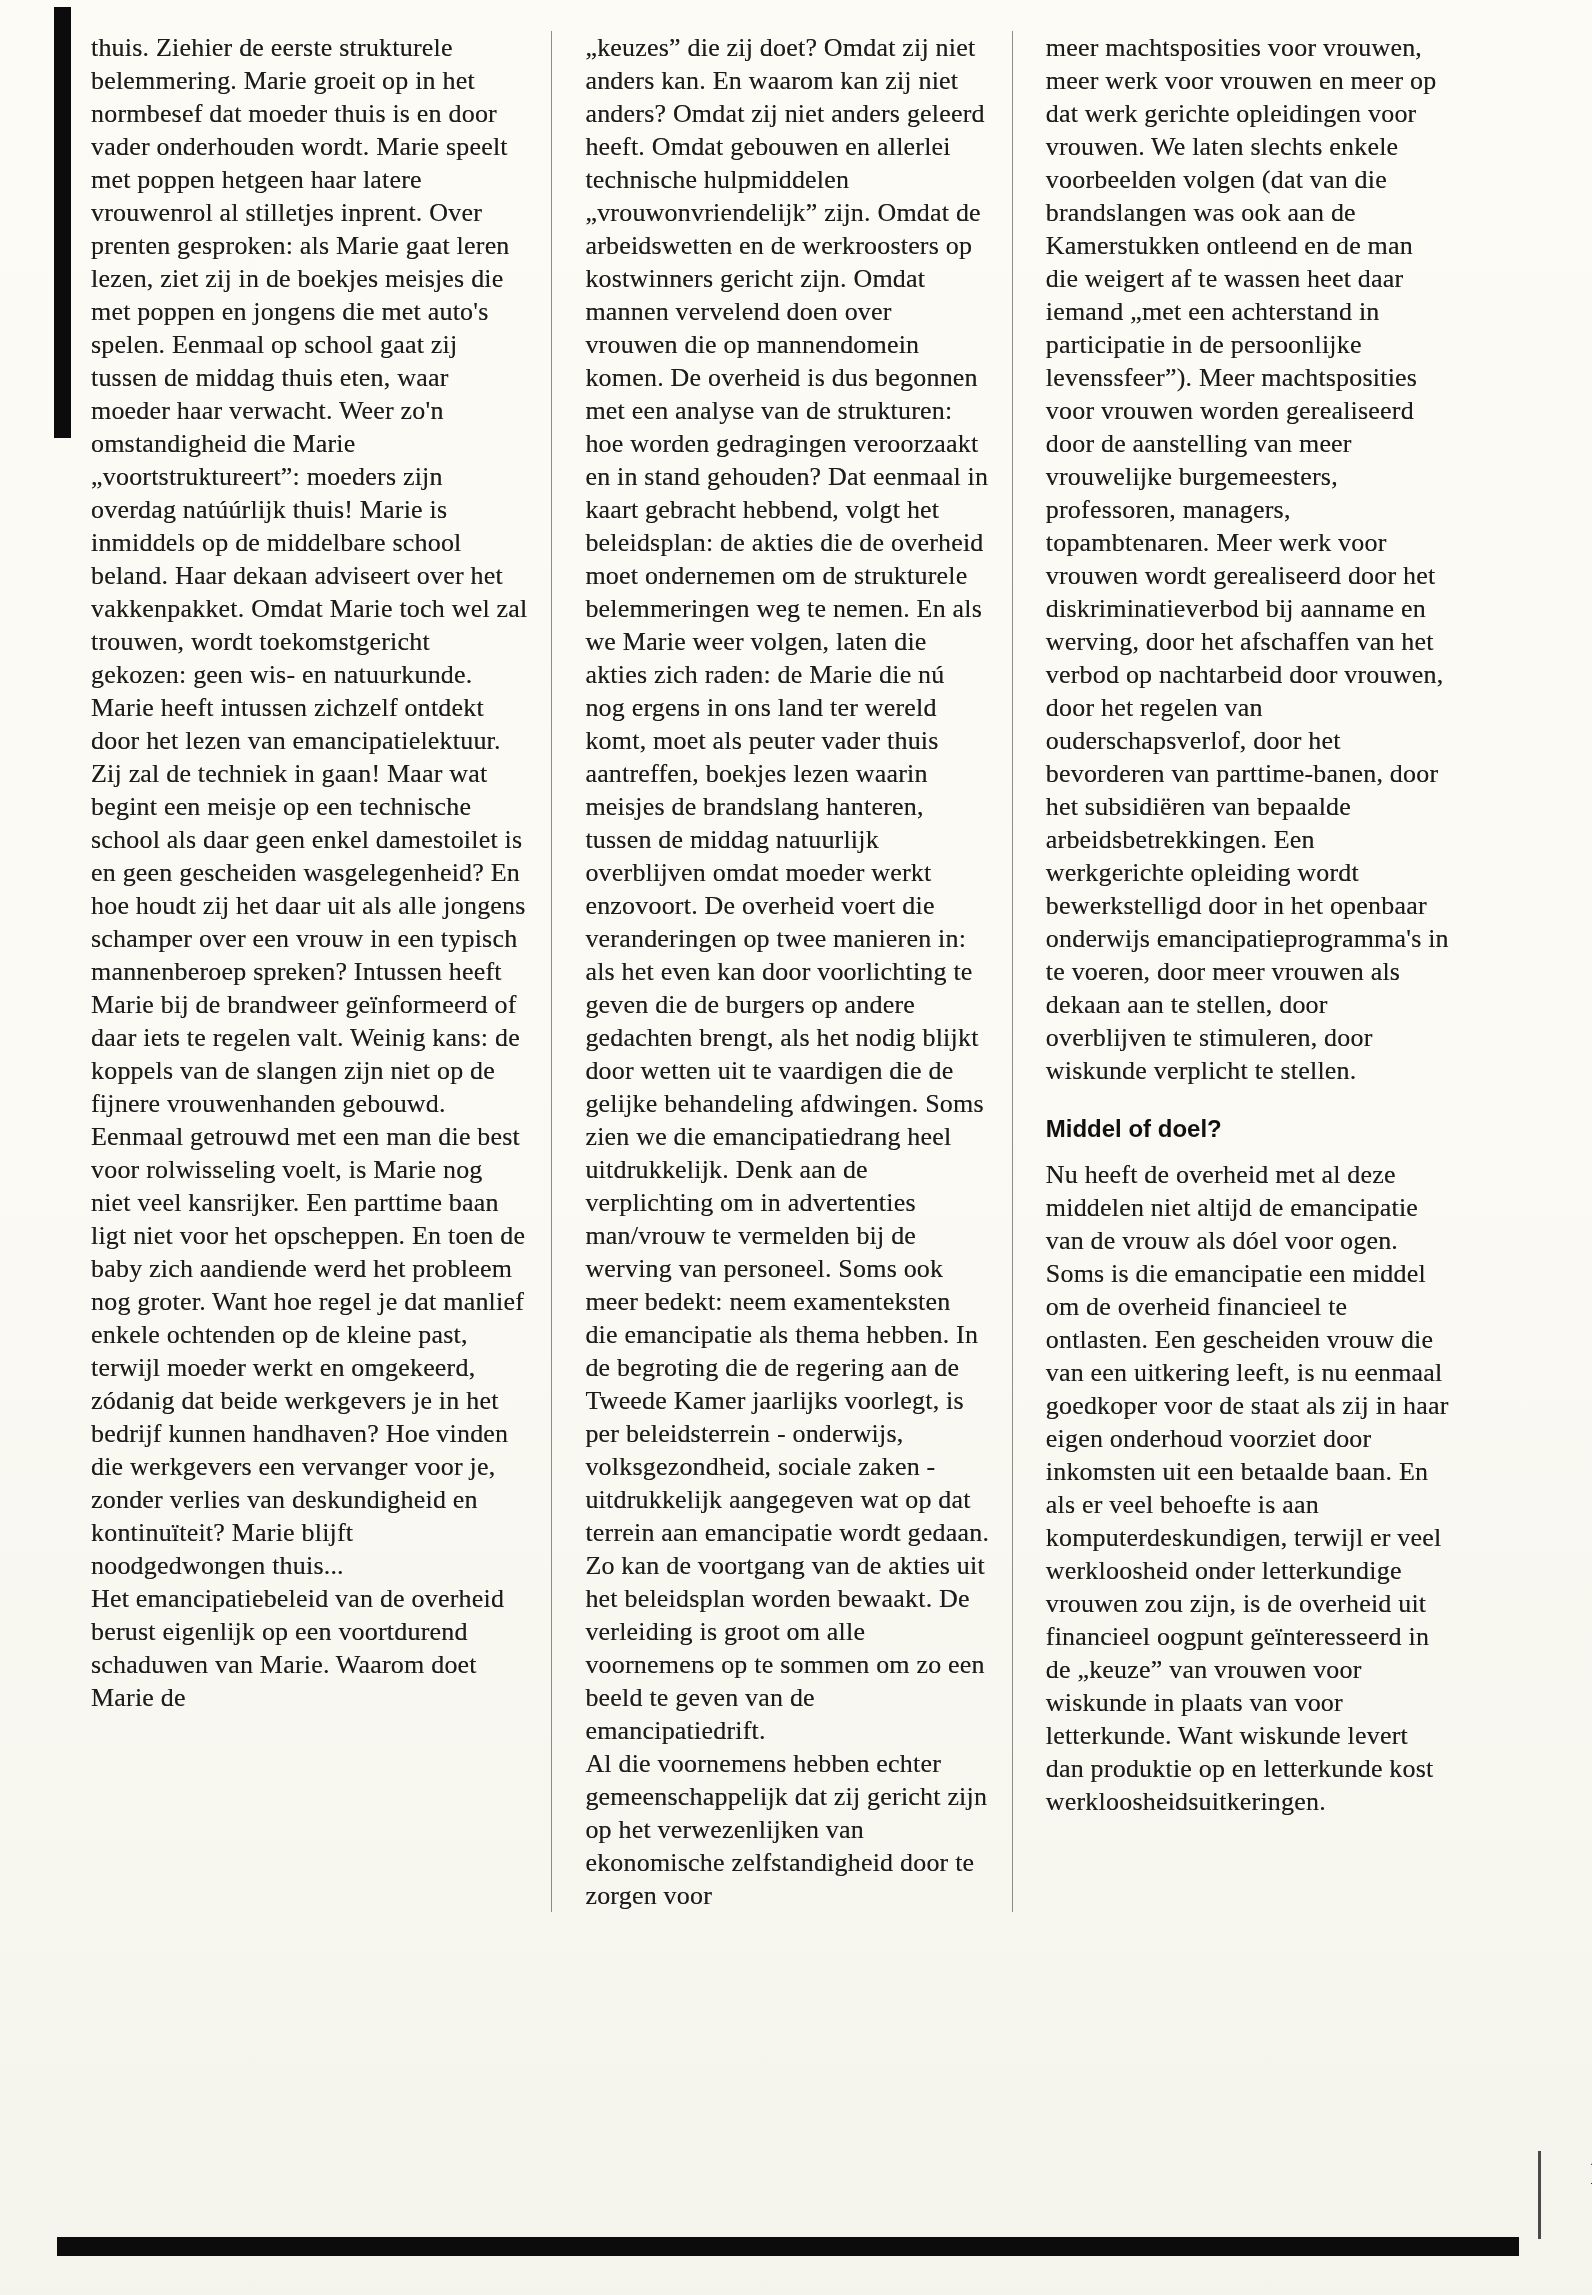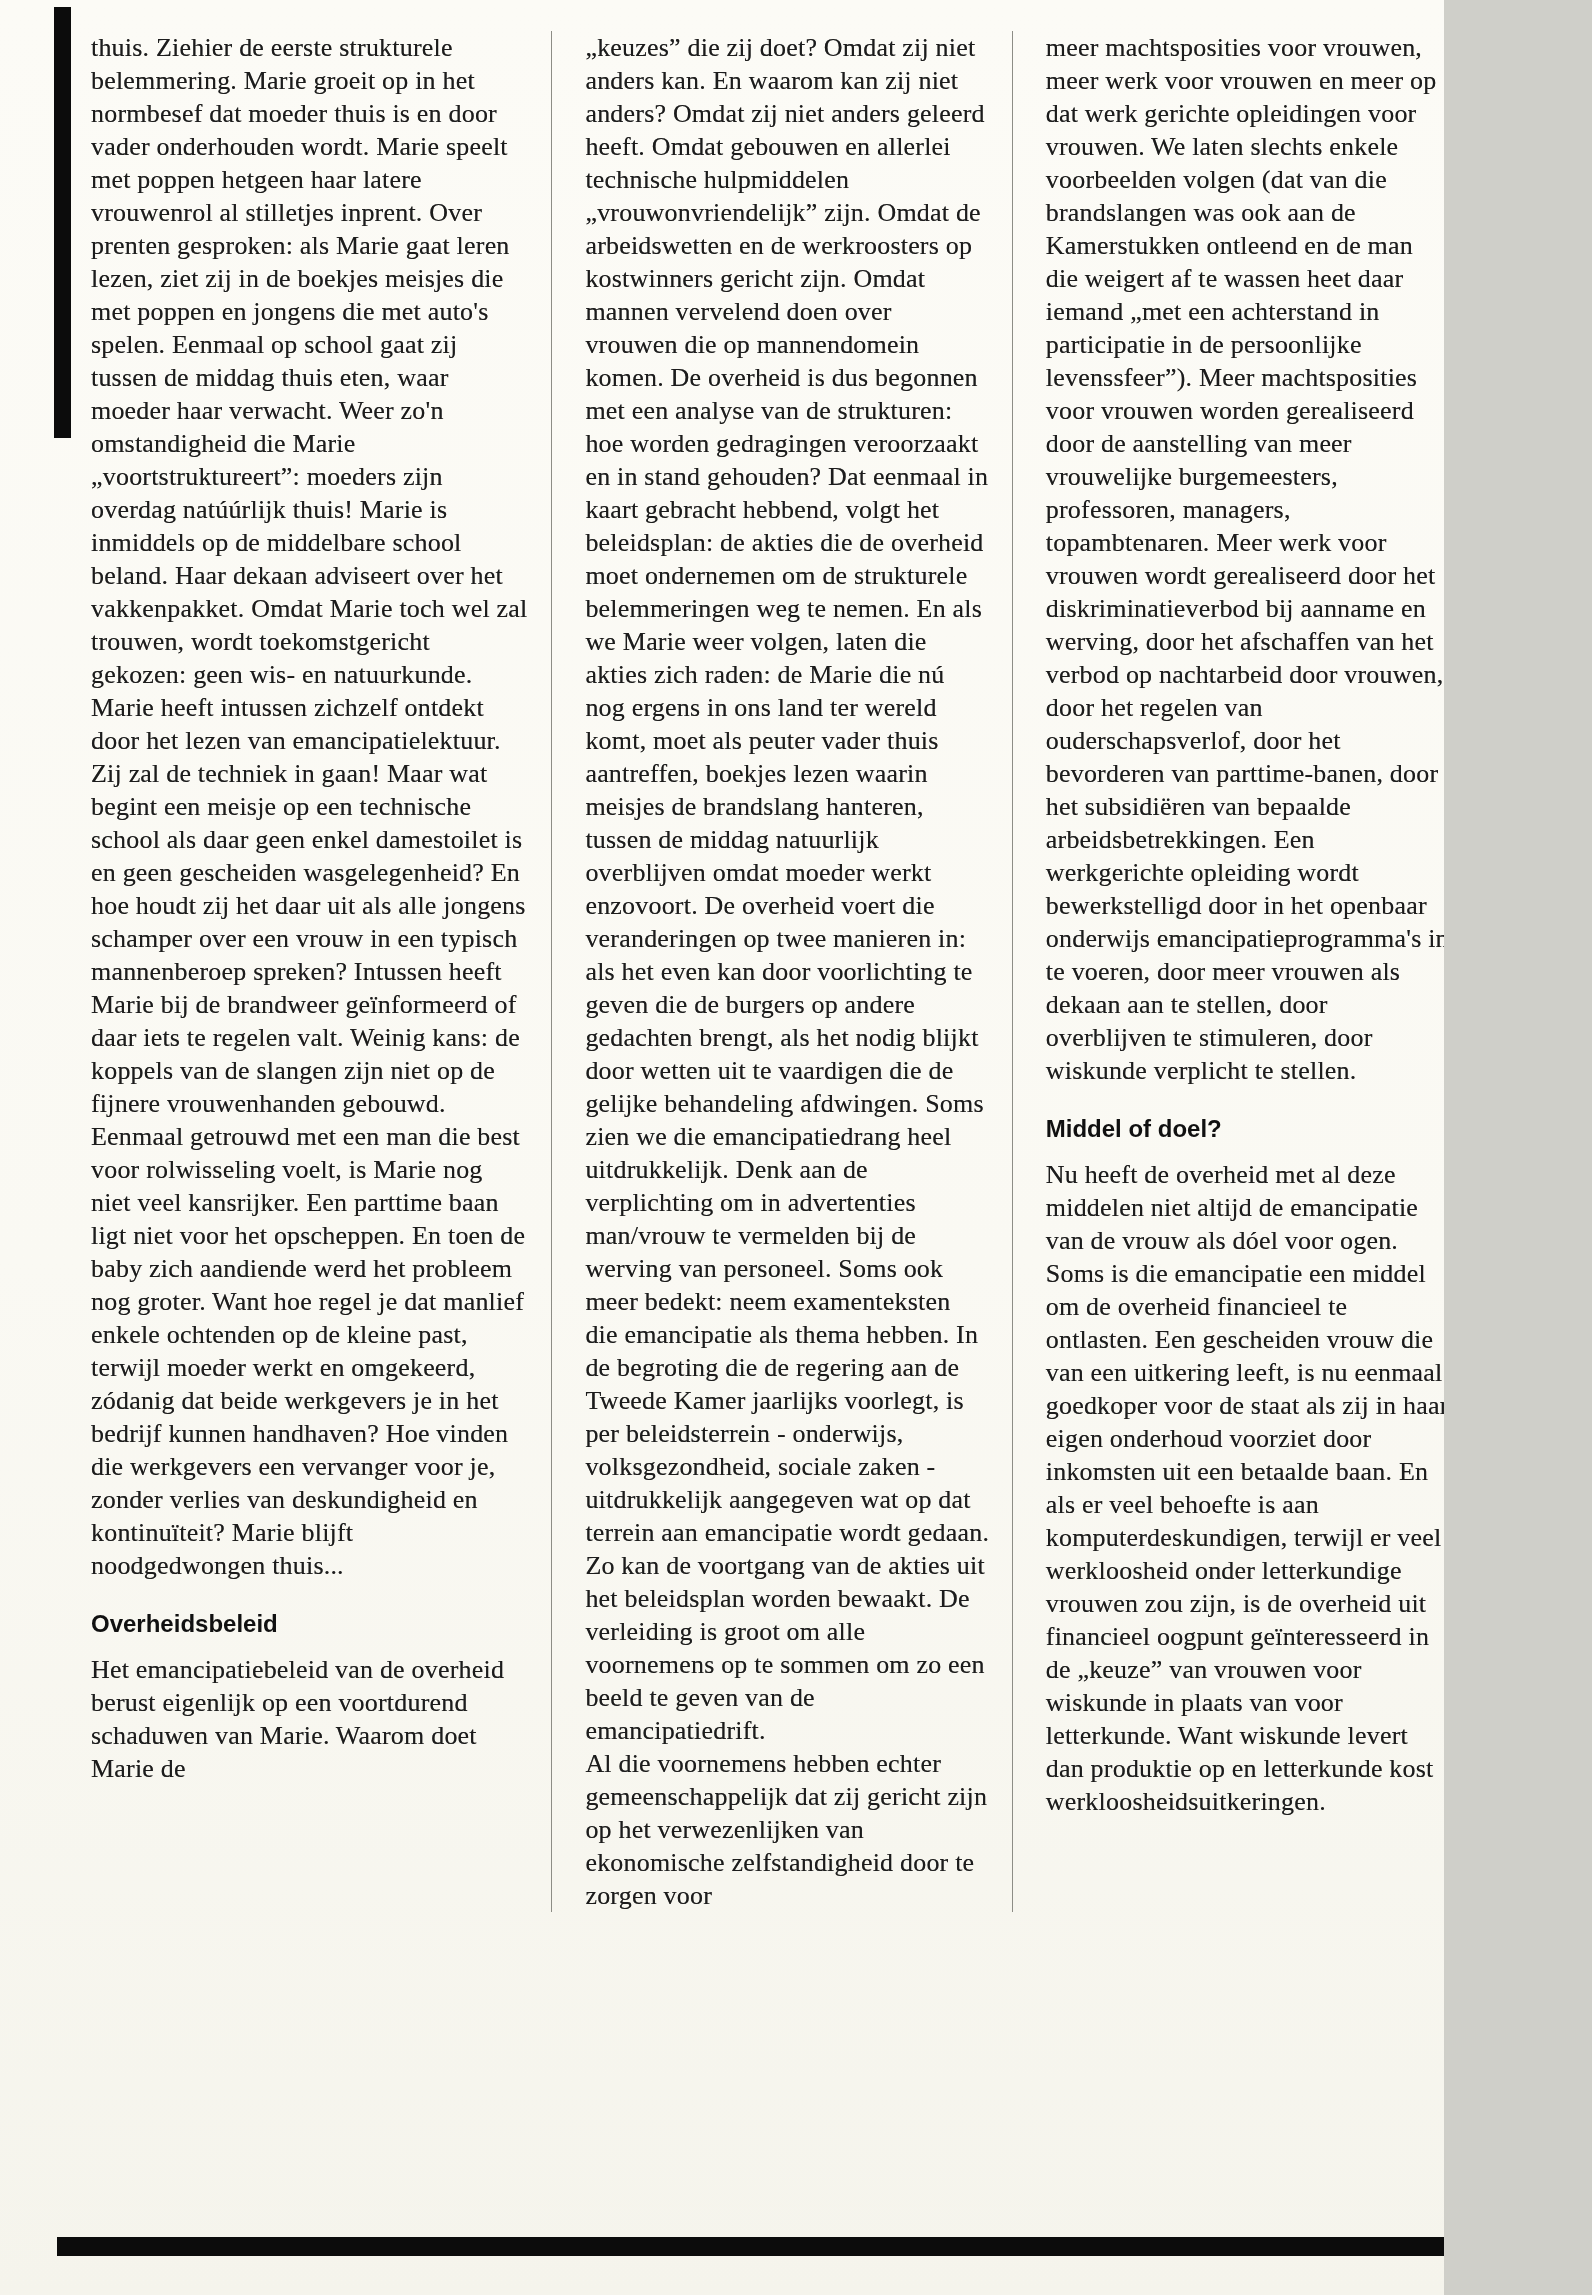--- a/index.html
+++ b/index.html
@@ -1,21 +1,21 @@
 <!DOCTYPE html>
 <html style="font-size:14px"><head>
 <meta charset="utf-8">
 <style>
   * { box-sizing: border-box; }
   html, body { margin: 0; padding: 0; }
   body { background: #cfcfc9; }
 
   .page {
     position: relative;
-    width: 1444px;
+    width: 1592px;
     height: 2295px;
     overflow: hidden;
     background: linear-gradient(180deg, #fcfbf6 0%, #faf9f3 55%, #f5f4ec 100%);
     font-family: "Liberation Serif", "DejaVu Serif", serif;
     color: #1c1c1c;
   }
 
   .left-bar {
     position: absolute;
     left: 54px; top: 7px;
@@ -84,21 +84,20 @@
 <body>
 
 <div class="page">
 
   <div class="left-bar"></div>
 
   <div class="columns">
 
     <div class="col">
       <p>thuis. Ziehier de eerste strukturele belemmering. Marie groeit op in het normbesef dat moeder thuis is en door vader onderhouden wordt. Marie speelt met poppen hetgeen haar latere vrouwenrol al stilletjes inprent. Over prenten gesproken: als Marie gaat leren lezen, ziet zij in de boekjes meisjes die met poppen en jongens die met auto's spelen. Eenmaal op school gaat zij tussen de middag thuis eten, waar moeder haar verwacht. Weer zo'n omstandigheid die Marie „voortstruktureert”: moeders zijn overdag natúúrlijk thuis! Marie is inmiddels op de middelbare school beland. Haar dekaan adviseert over het vakkenpakket. Omdat Marie toch wel zal trouwen, wordt toekomstgericht gekozen: geen wis- en natuurkunde. Marie heeft intussen zichzelf ontdekt door het lezen van emancipatielektuur. Zij zal de techniek in gaan! Maar wat begint een meisje op een technische school als daar geen enkel damestoilet is en geen gescheiden wasgelegenheid? En hoe houdt zij het daar uit als alle jongens schamper over een vrouw in een typisch mannenberoep spreken? Intussen heeft Marie bij de brandweer geïnformeerd of daar iets te regelen valt. Weinig kans: de koppels van de slangen zijn niet op de fijnere vrouwenhanden gebouwd. Eenmaal getrouwd met een man die best voor rolwisseling voelt, is Marie nog niet veel kansrijker. Een parttime baan ligt niet voor het opscheppen. En toen de baby zich aandiende werd het probleem nog groter. Want hoe regel je dat manlief enkele ochtenden op de kleine past, terwijl moeder werkt en omgekeerd, zódanig dat beide werkgevers je in het bedrijf kunnen handhaven? Hoe vinden die werkgevers een vervanger voor je, zonder verlies van deskundigheid en kontinuïteit? Marie blijft noodgedwongen thuis...</p>
-      <h2>Overheidsbeleid</h2>
       <p>Het emancipatiebeleid van de overheid berust eigenlijk op een voortdurend schaduwen van Marie. Waarom doet Marie de</p>
     </div>
 
     <div class="col">
       <p>„keuzes” die zij doet? Omdat zij niet anders kan. En waarom kan zij niet anders? Omdat zij niet anders geleerd heeft. Omdat gebouwen en allerlei technische hulpmiddelen „vrouwonvriendelijk” zijn. Omdat de arbeidswetten en de werkroosters op kostwinners gericht zijn. Omdat mannen vervelend doen over vrouwen die op mannendomein komen. De overheid is dus begonnen met een analyse van de strukturen: hoe worden gedragingen veroorzaakt en in stand gehouden? Dat eenmaal in kaart gebracht hebbend, volgt het beleidsplan: de akties die de overheid moet ondernemen om de strukturele belemmeringen weg te nemen. En als we Marie weer volgen, laten die akties zich raden: de Marie die nú nog ergens in ons land ter wereld komt, moet als peuter vader thuis aantreffen, boekjes lezen waarin meisjes de brandslang hanteren, tussen de middag natuurlijk overblijven omdat moeder werkt enzovoort. De overheid voert die veranderingen op twee manieren in: als het even kan door voorlichting te geven die de burgers op andere gedachten brengt, als het nodig blijkt door wetten uit te vaardigen die de gelijke behandeling afdwingen. Soms zien we die emancipatiedrang heel uitdrukkelijk. Denk aan de verplichting om in advertenties man/vrouw te vermelden bij de werving van personeel. Soms ook meer bedekt: neem examenteksten die emancipatie als thema hebben. In de begroting die de regering aan de Tweede Kamer jaarlijks voorlegt, is per beleidsterrein - onderwijs, volksgezondheid, sociale zaken - uitdrukkelijk aangegeven wat op dat terrein aan emancipatie wordt gedaan. Zo kan de voortgang van de akties uit het beleidsplan worden bewaakt. De verleiding is groot om alle voornemens op te sommen om zo een beeld te geven van de emancipatiedrift.</p>
       <p>Al die voornemens hebben echter gemeenschappelijk dat zij gericht zijn op het verwezenlijken van ekonomische zelfstandigheid door te zorgen voor</p>
     </div>
 
     <div class="col">
       <p>meer machtsposities voor vrouwen, meer werk voor vrouwen en meer op dat werk gerichte opleidingen voor vrouwen. We laten slechts enkele voorbeelden volgen (dat van die brandslangen was ook aan de Kamerstukken ontleend en de man die weigert af te wassen heet daar iemand „met een achterstand in participatie in de persoonlijke levenssfeer”). Meer machtsposities voor vrouwen worden gerealiseerd door de aanstelling van meer vrouwelijke burgemeesters, professoren, managers, topambtenaren. Meer werk voor vrouwen wordt gerealiseerd door het diskriminatieverbod bij aanname en werving, door het afschaffen van het verbod op nachtarbeid door vrouwen, door het regelen van ouderschapsverlof, door het bevorderen van parttime-banen, door het subsidiëren van bepaalde arbeidsbetrekkingen. Een werkgerichte opleiding wordt bewerkstelligd door in het openbaar onderwijs emancipatieprogramma's in te voeren, door meer vrouwen als dekaan aan te stellen, door overblijven te stimuleren, door wiskunde verplicht te stellen.</p>

